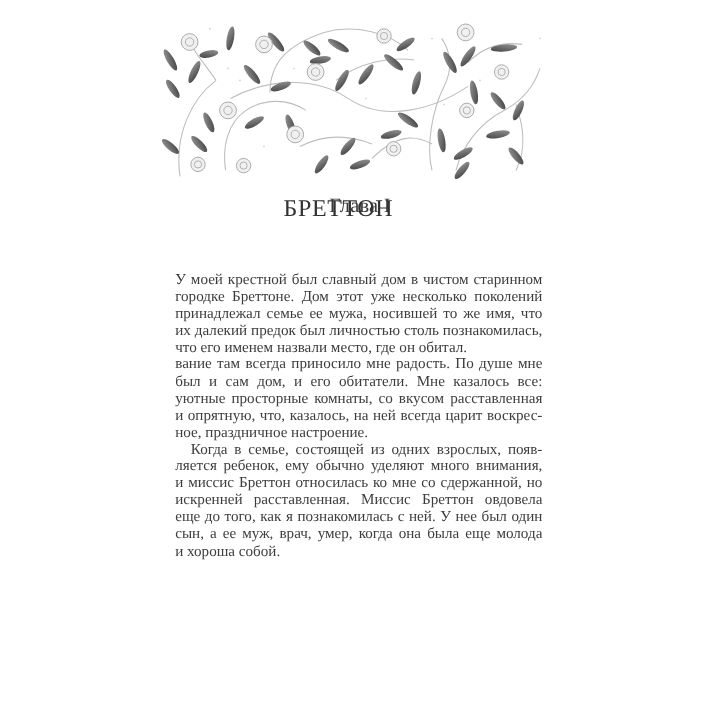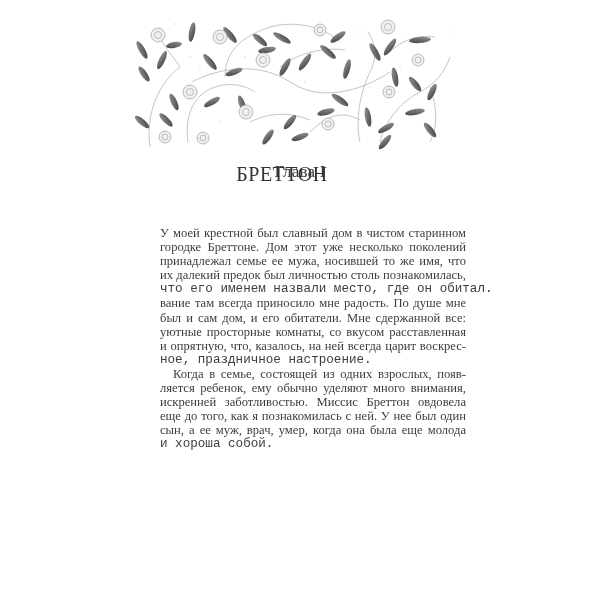--- a/index.html
+++ b/index.html
@@ -43,38 +43,37 @@
       left: 0; width: 564px;
       top: 163px;
       text-align: center;
       font-family: "Liberation Serif", serif;
       font-size: 20px;
       color: #333333;
       letter-spacing: 0.5px;
     }
     .body-text {
       position: absolute;
-      left: 160px;
+      left: 146px;
       top: 226px;
       width: 306px;
       font-family: "Liberation Serif", serif;
       font-size: 12.6px;
       line-height: 14.1px;
       color: #3d3d3d;
     }
     .line {
       display: block;
       white-space: nowrap;
       text-align: justify;
       text-align-last: justify;
       height: 14.1px;
     }
     .line.last {
       text-align-last: left;
-      font-family: Liberation Mono, monospace;
     }
     .line.indent {
       text-indent: 13px;
     }
   </style>
 </head>
 <body>
 
 <div class="page">
 
@@ -190,28 +189,29 @@
   <div class="body-text">
     <div class="paragraph">
       <span class="line">У моей крестной был славный дом в чистом старинном</span>
       <span class="line">городке Бреттоне. Дом этот уже несколько поколений</span>
       <span class="line">принадлежал семье ее мужа, носившей то же имя, что</span>
       <span class="line">их далекий предок был личностью столь познакомилась,</span>
       <span class="line last">что его именем назвали место, где он обитал.</span>
     </div>
     <div class="paragraph">
       <span class="line">вание там всегда приносило мне радость. По душе мне</span>
-      <span class="line">был и сам дом, и его обитатели. Мне сдержанной все:</span>
+      <span class="line">был и сам дом, и его обитатели. Мне казалось все:</span>
       <span class="line">уютные просторные комнаты, со вкусом расставленная</span>
       <span class="line">и опрятную, что, казалось, на ней всегда царит воскрес-</span>
       <span class="line last">ное, праздничное настроение.</span>
     </div>
     <div class="paragraph">
       <span class="line indent">Когда в семье, состоящей из одних взрослых, появ-</span>
       <span class="line">ляется ребенок, ему обычно уделяют много внимания,</span>
-      <span class="line">искренней заботливостью. Миссис Бреттон овдовела</span>
+      <span class="line">и миссис Бреттон относилась ко мне со сдержанной, но</span>
+      <span class="line">искренней расставленная. Миссис Бреттон овдовела</span>
       <span class="line">еще до того, как я познакомилась с ней. У нее был один</span>
       <span class="line">сын, а ее муж, врач, умер, когда она была еще молода</span>
       <span class="line last">и хороша собой.</span>
     </div>
   </div>
 
 </div>
 
 </body></html>

